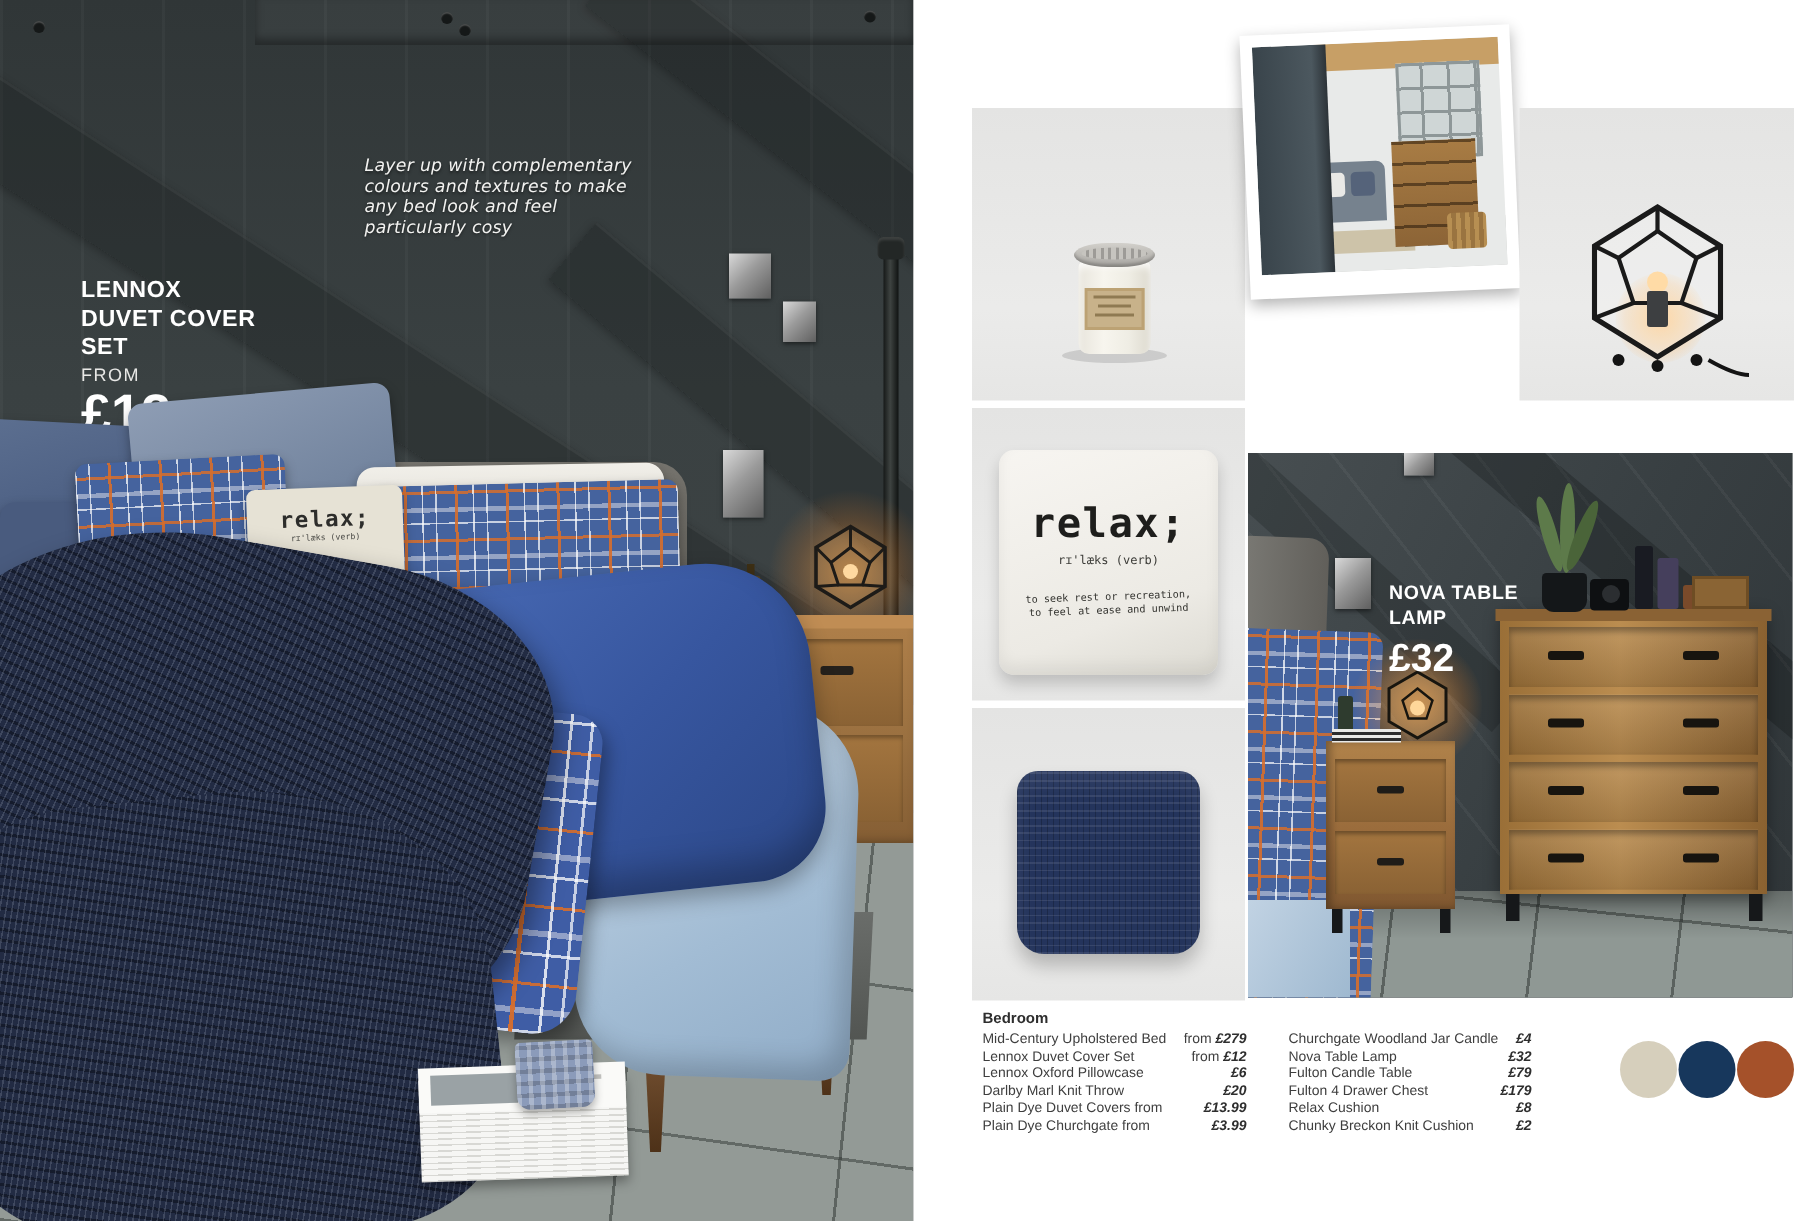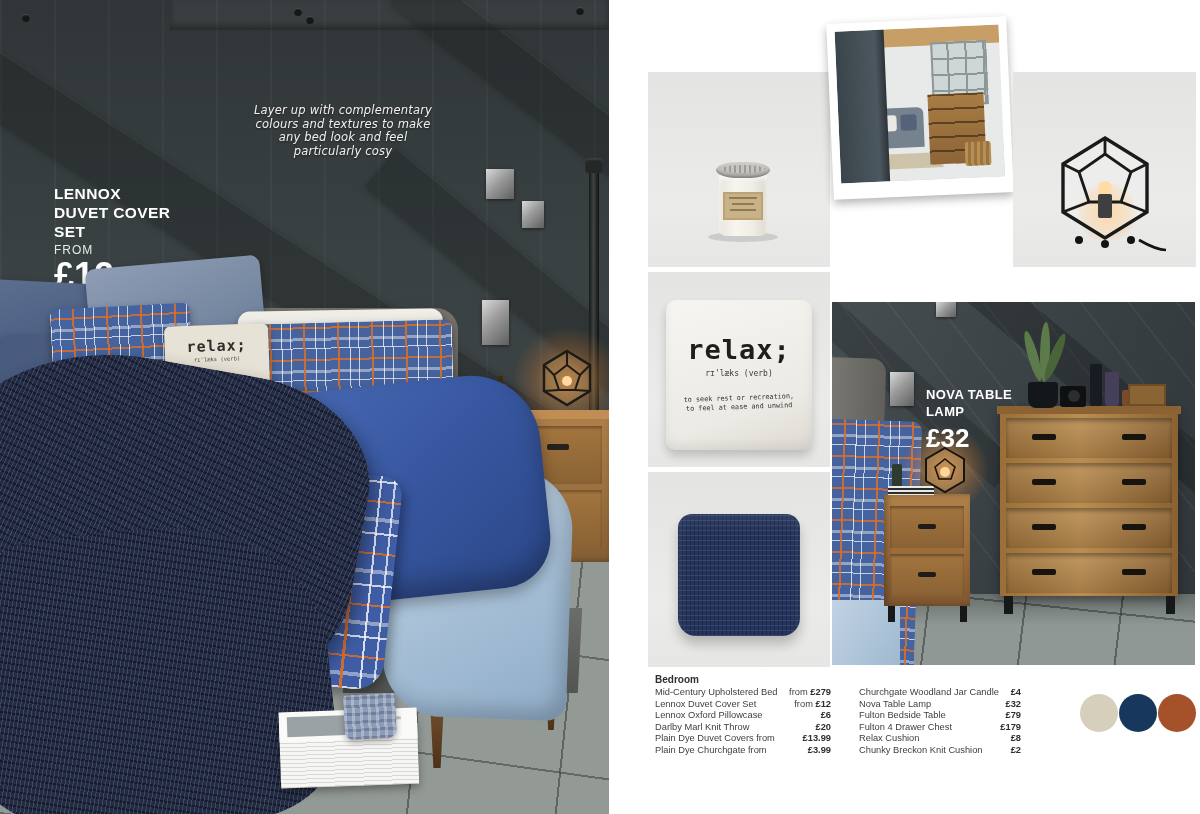--- a/index.html
+++ b/index.html
@@ -21,21 +21,21 @@
   .top-plank{left:170px;top:0;width:439px;height:30px;background:rgba(255,255,255,.045);
          box-shadow:inset 0 -4px 6px rgba(0,0,0,.35);}
   .bolt{width:8px;height:8px;border-radius:50%;background:#151818;box-shadow:inset 0 1px 1px rgba(255,255,255,.25);}
   .pin-photo{background:linear-gradient(135deg,#d9d9d9 0%,#9a9a9a 45%,#5f5f5f 100%);
          box-shadow:0 1px 3px rgba(0,0,0,.5);}
   .pipe{left:589px;top:162px;width:10px;height:272px;border-radius:5px;
         background:linear-gradient(90deg,#161918,#3e4341 45%,#101312);}
   .pipe-joint{left:585px;width:18px;height:15px;border-radius:4px;background:#232726;
         box-shadow:inset 0 2px 2px rgba(255,255,255,.12);}
 
-  .hand{font-family:"DejaVu Sans", sans-serif;font-style:italic;text-align:center;}
+  .hand{font-family:"DejaVu Sans", sans-serif;font-style:italic;text-align:left;}
   #left-caption{left:243px;top:104px;width:200px;color:#f2f2f0;font-size:11.5px;line-height:13.5px;
         letter-spacing:.2px;text-shadow:0 1px 2px rgba(0,0,0,.5);}
   #lennox-callout{left:54px;top:184px;color:#fff;}
   #lennox-callout .t{font-size:15.5px;font-weight:bold;line-height:19px;letter-spacing:.4px;width:125px;}
   #lennox-callout .f{font-size:12px;letter-spacing:1px;color:#e8e8e6;margin-top:2px;}
   #lennox-callout .p{font-size:36px;font-weight:bold;line-height:36px;margin-top:1px;}
 
   .floor{left:0;top:428px;width:609px;height:386px;background-color:#939a96;
         background-image:linear-gradient(180deg, rgba(0,0,0,.3), rgba(0,0,0,0) 35%),
          repeating-linear-gradient(96deg, rgba(50,56,53,.55) 0 2px, transparent 2px 148px),
@@ -231,21 +231,21 @@
   #nova-callout{left:94px;top:84px;color:#fff;z-index:5;}
   #nova-callout .t{font-size:13px;font-weight:bold;letter-spacing:.4px;line-height:17px;width:92px;}
   #nova-callout .p{font-size:26px;font-weight:bold;margin-top:3px;}
 
   
   #price-list{left:46px;top:674px;display:flex;gap:28px;color:#3e3e3e;}
   .pcol{width:176px;}
   .pcol2{width:162px;margin-top:13px;}
   .pheading{font-size:10px;font-weight:bold;color:#2e2e2e;margin-bottom:2px;}
   .prow{display:flex;justify-content:space-between;font-size:9.3px;line-height:11.6px;white-space:nowrap;text-align:center;}
-  .pprice{font-weight:bold;color:#2e2e2e;}
+  .pprice{font-weight:bold;color:#2e2e2e;font-style:italic;}
   .pfrom{font-weight:normal;}
   
   .swatch{width:38px;height:38px;border-radius:50%;}
   #swatches{left:471px;top:694px;width:116px;height:40px;display:flex;gap:1px;}
 </style>
 </head>
 <body>
 
 <div class="spread">
 
@@ -491,21 +491,21 @@
       <div class="pcol pcol2">
         <div class="prow">
           <span>Churchgate Woodland Jar Candle</span>
           <span class="pprice">£4</span>
         </div>
         <div class="prow">
           <span>Nova Table Lamp</span>
           <span class="pprice">£32</span>
         </div>
         <div class="prow">
-          <span>Fulton Bedside Table</span>
+          <span>Fulton Candle Table</span>
           <span class="pprice">£79</span>
         </div>
         <div class="prow">
           <span>Fulton 4 Drawer Chest</span>
           <span class="pprice">£179</span>
         </div>
         <div class="prow">
           <span>Relax Cushion</span>
           <span class="pprice">£8</span>
         </div>

